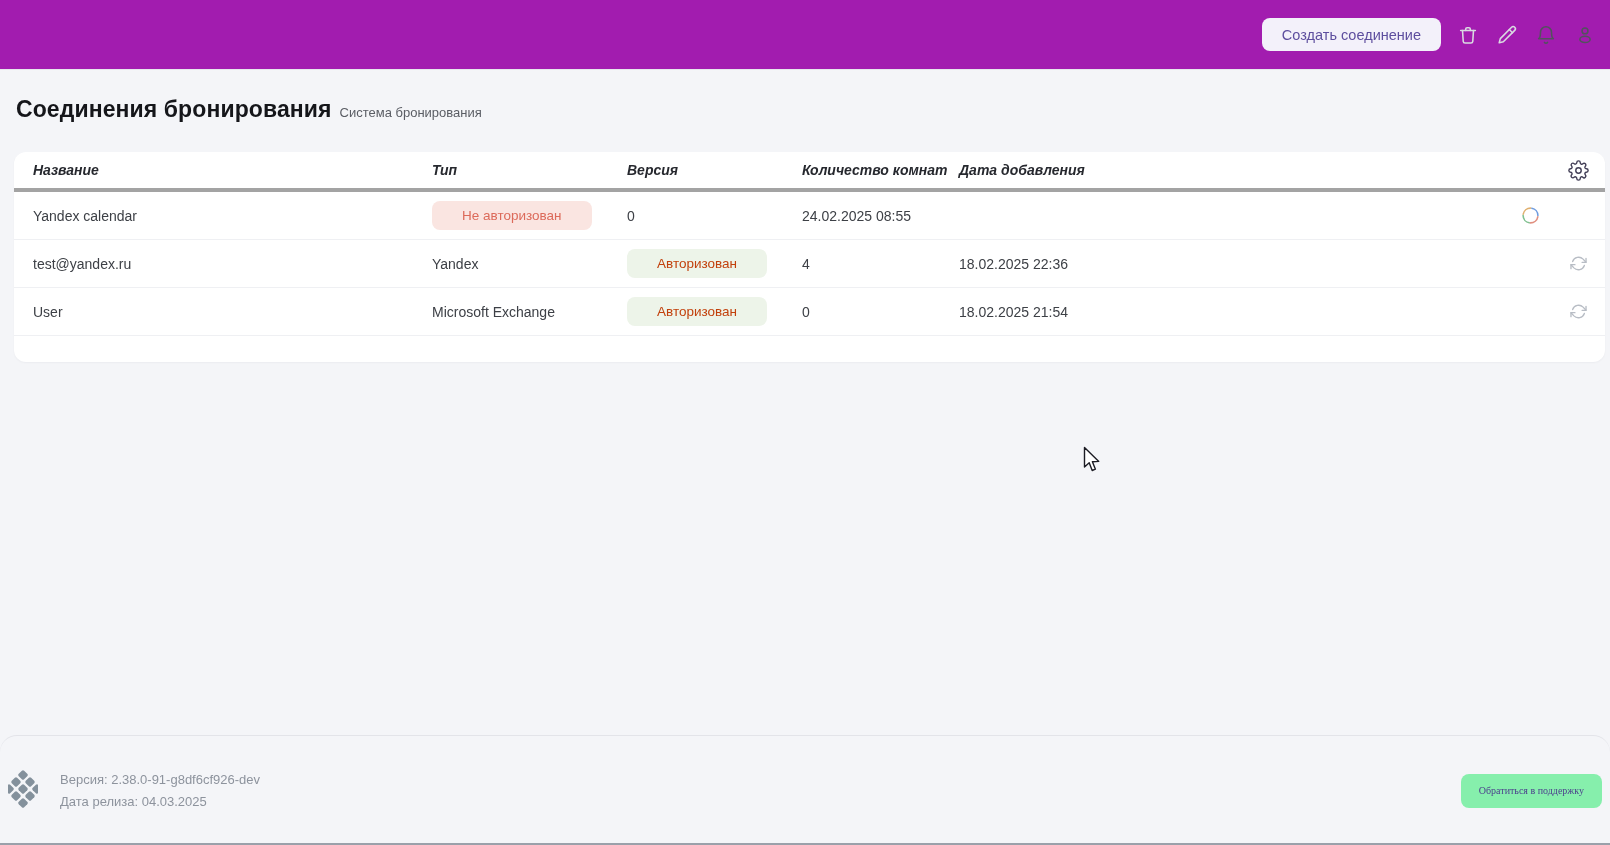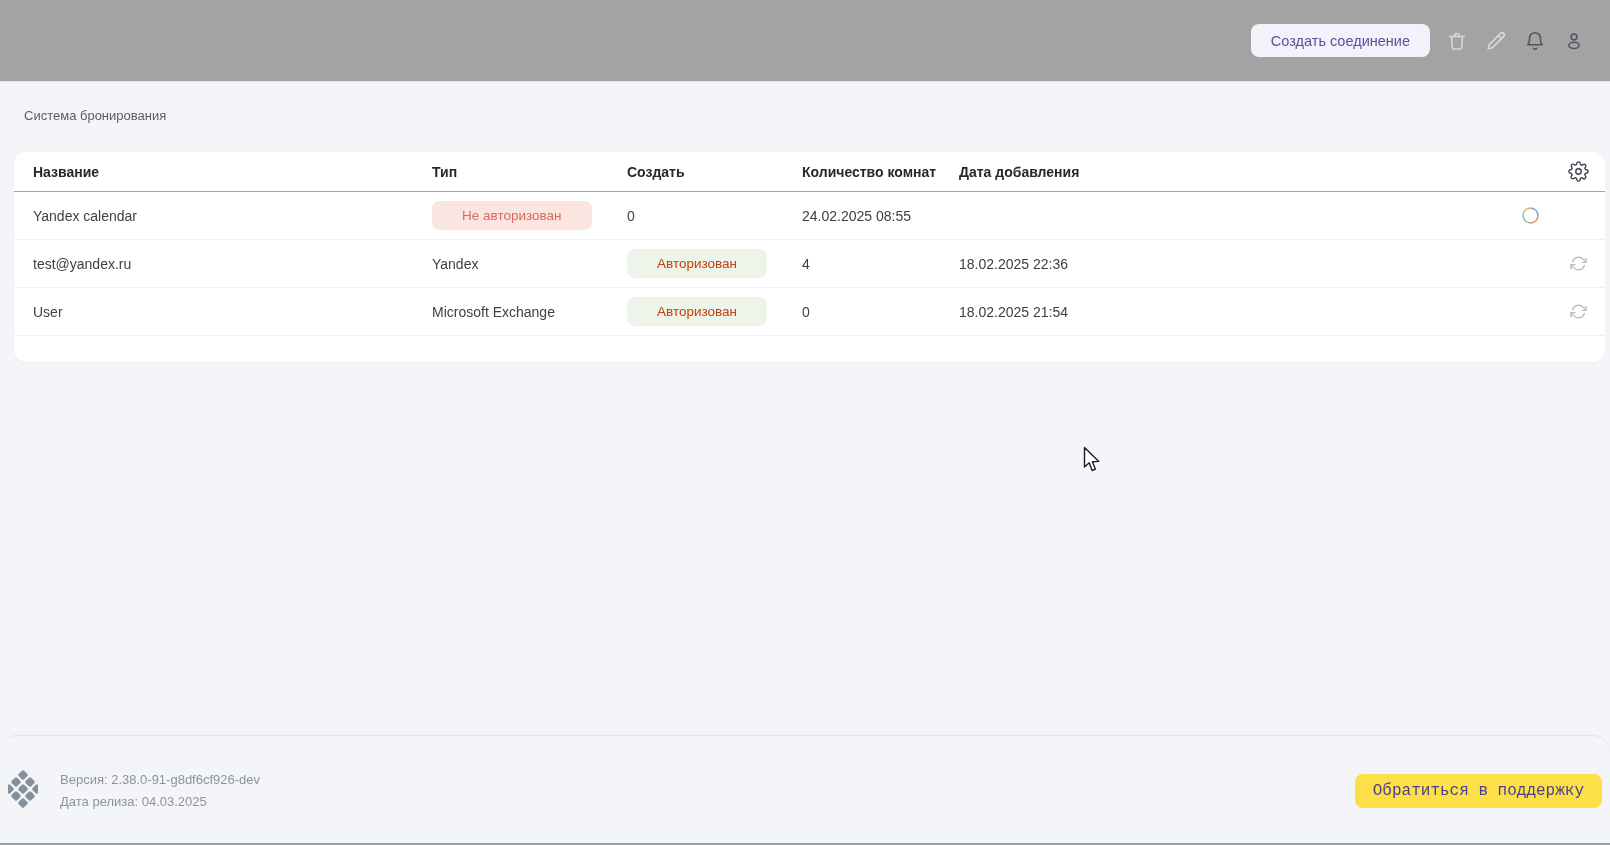--- a/index.html
+++ b/index.html
@@ -8,23 +8,23 @@
     font-family:"Liberation Sans", sans-serif;
     background:#f4f5f8;
     color:#2c2e33;
     overflow:hidden;
     position:relative;
   }
   .app { width:1610px; height:845px; display:flex; flex-direction:column; }
 
   
   .topbar {
-    height:82px; background:#a3a3a3; border-bottom:1px solid #e6e7ec;
+    height:70px; background:#a21caf; border-bottom:1px solid #e6e7ec;
     display:flex; align-items:center; justify-content:flex-end;
-    padding-right:23px; flex:0 0 auto;
+    padding-right:12px; flex:0 0 auto;
   }
   .create-btn {
     background:#f3f1fa; color:#5d4e9e; border:none; border-radius:8px;
     height:33px; padding:0 20px; font-size:14.5px; cursor:pointer;
     font-family:"Liberation Sans", sans-serif;
   }
   .topbar .icons { display:flex; align-items:center; gap:13px; margin-left:14px; }
   .icon-btn {
     width:26px; height:26px; display:flex; align-items:center; justify-content:center;
     background:none; border:none; cursor:pointer;
@@ -43,21 +43,21 @@
     margin:29px 5px 0 14px; background:#ffffff; border-radius:12px;
     box-shadow:0 1px 2px rgba(30,30,60,0.04);
     padding-bottom:26px;
   }
   .trow {
     display:grid;
     grid-template-columns:399px 195px 175px 157px 1fr 48px;
     align-items:center;
     padding:0 16px 0 19px;
   }
-  .trow.head { height:40px; border-bottom:1px solid #a3a3a3; }
+  .trow.head { height:40px; border-bottom:4px solid #a3a3a3;font-style:italic; }
   .trow.body { height:48px; border-bottom:1px solid #eff0f3; }
   .th { font-size:14px; font-weight:700; color:#26282e; }
   .td { font-size:14px; color:#3d4046; }
   .cell-action { justify-self:end; }
   .badge {
     display:inline-block; padding:7px 30px; border-radius:8px; font-size:13.5px;
   }
   .badge.error   { background:#fae5e1; color:#dc6a5a; }
   .badge.success { background:#edf4e9; color:#c2410c; }
   .row-action {
@@ -71,23 +71,23 @@
   .footer {
     flex:0 0 auto; height:110px; border-top:1px solid #e3e4e9;
     display:flex; align-items:center; justify-content:space-between;
     padding:0 8px;
     border-radius:17px;
   }
   .footer-left { display:flex; align-items:center; gap:22px; }
   .version-block { display:flex; flex-direction:column; gap:7px; }
   .version-line { font-size:13px; color:#8d939d; }
   .support-btn {
-    background:#fde047; color:#4b3f8c; border:none; border-radius:8px;
-    height:34px; padding:0 18px; font-size:16px; cursor:pointer;
-    font-family:Liberation Mono, monospace;
+    background:#86efac; color:#4b3f8c; border:none; border-radius:8px;
+    height:34px; padding:0 18px; font-size:10px; cursor:pointer;
+    font-family:Liberation Serif, serif;
   }
   .bottom-line {
     position:absolute; left:0; bottom:0; width:1610px; height:2px;
     background:#9aa0aa;
   }
 
   .cursor {
     position:absolute; left:1083px; top:446px; pointer-events:none; z-index:99;
   }
 </style>
@@ -121,29 +121,30 @@
       <button class="icon-btn" title="">
         <svg width="22" height="22" viewBox="0 0 24 24" fill="none" stroke="#53525e" stroke-width="1.7" stroke-linecap="round" stroke-linejoin="round">
           <circle cx="12" cy="7.5" r="3.2"></circle>
           <ellipse cx="12" cy="16.8" rx="5.6" ry="3.4"></ellipse>
         </svg>
       </button>
     </div>
   </div>
 
   <div class="page-head">
+    <div class="page-title">Соединения бронирования</div>
     <div class="page-subtitle">Система бронирования</div>
   </div>
 
   <div class="card">
 
     <div class="trow head">
       <div class="th">Название</div>
       <div class="th">Тип</div>
-      <div class="th">Создать</div>
+      <div class="th">Версия</div>
       <div class="th">Количество комнат</div>
       <div class="th">Дата добавления</div>
       <button class="row-action cell-action" title="">
         <svg width="21" height="21" viewBox="0 0 24 24" fill="none" stroke="#413d55" stroke-width="1.6" stroke-linecap="round" stroke-linejoin="round">
           <circle cx="12" cy="12" r="3.1"></circle>
           <path d="M19.4 15a1.7 1.7 0 0 0 .34 1.87l.06.06a2 2 0 1 1-2.83 2.83l-.06-.06a1.7 1.7 0 0 0-1.87-.34 1.7 1.7 0 0 0-1.03 1.56V21a2 2 0 1 1-4 0v-.09A1.7 1.7 0 0 0 8.9 19.4a1.7 1.7 0 0 0-1.87.34l-.06.06a2 2 0 1 1-2.83-2.83l.06-.06a1.7 1.7 0 0 0 .34-1.87 1.7 1.7 0 0 0-1.56-1.03H3a2 2 0 1 1 0-4h.09A1.7 1.7 0 0 0 4.6 8.9a1.7 1.7 0 0 0-.34-1.87l-.06-.06a2 2 0 1 1 2.83-2.83l.06.06a1.7 1.7 0 0 0 1.87.34H9a1.7 1.7 0 0 0 1.03-1.56V3a2 2 0 1 1 4 0v.09a1.7 1.7 0 0 0 1.03 1.56 1.7 1.7 0 0 0 1.87-.34l.06-.06a2 2 0 1 1 2.83 2.83l-.06.06a1.7 1.7 0 0 0-.34 1.87V9c.21.63.8 1.03 1.56 1.03H21a2 2 0 1 1 0 4h-.09a1.7 1.7 0 0 0-1.51.97z"></path>
         </svg>
       </button>
     </div>
 

